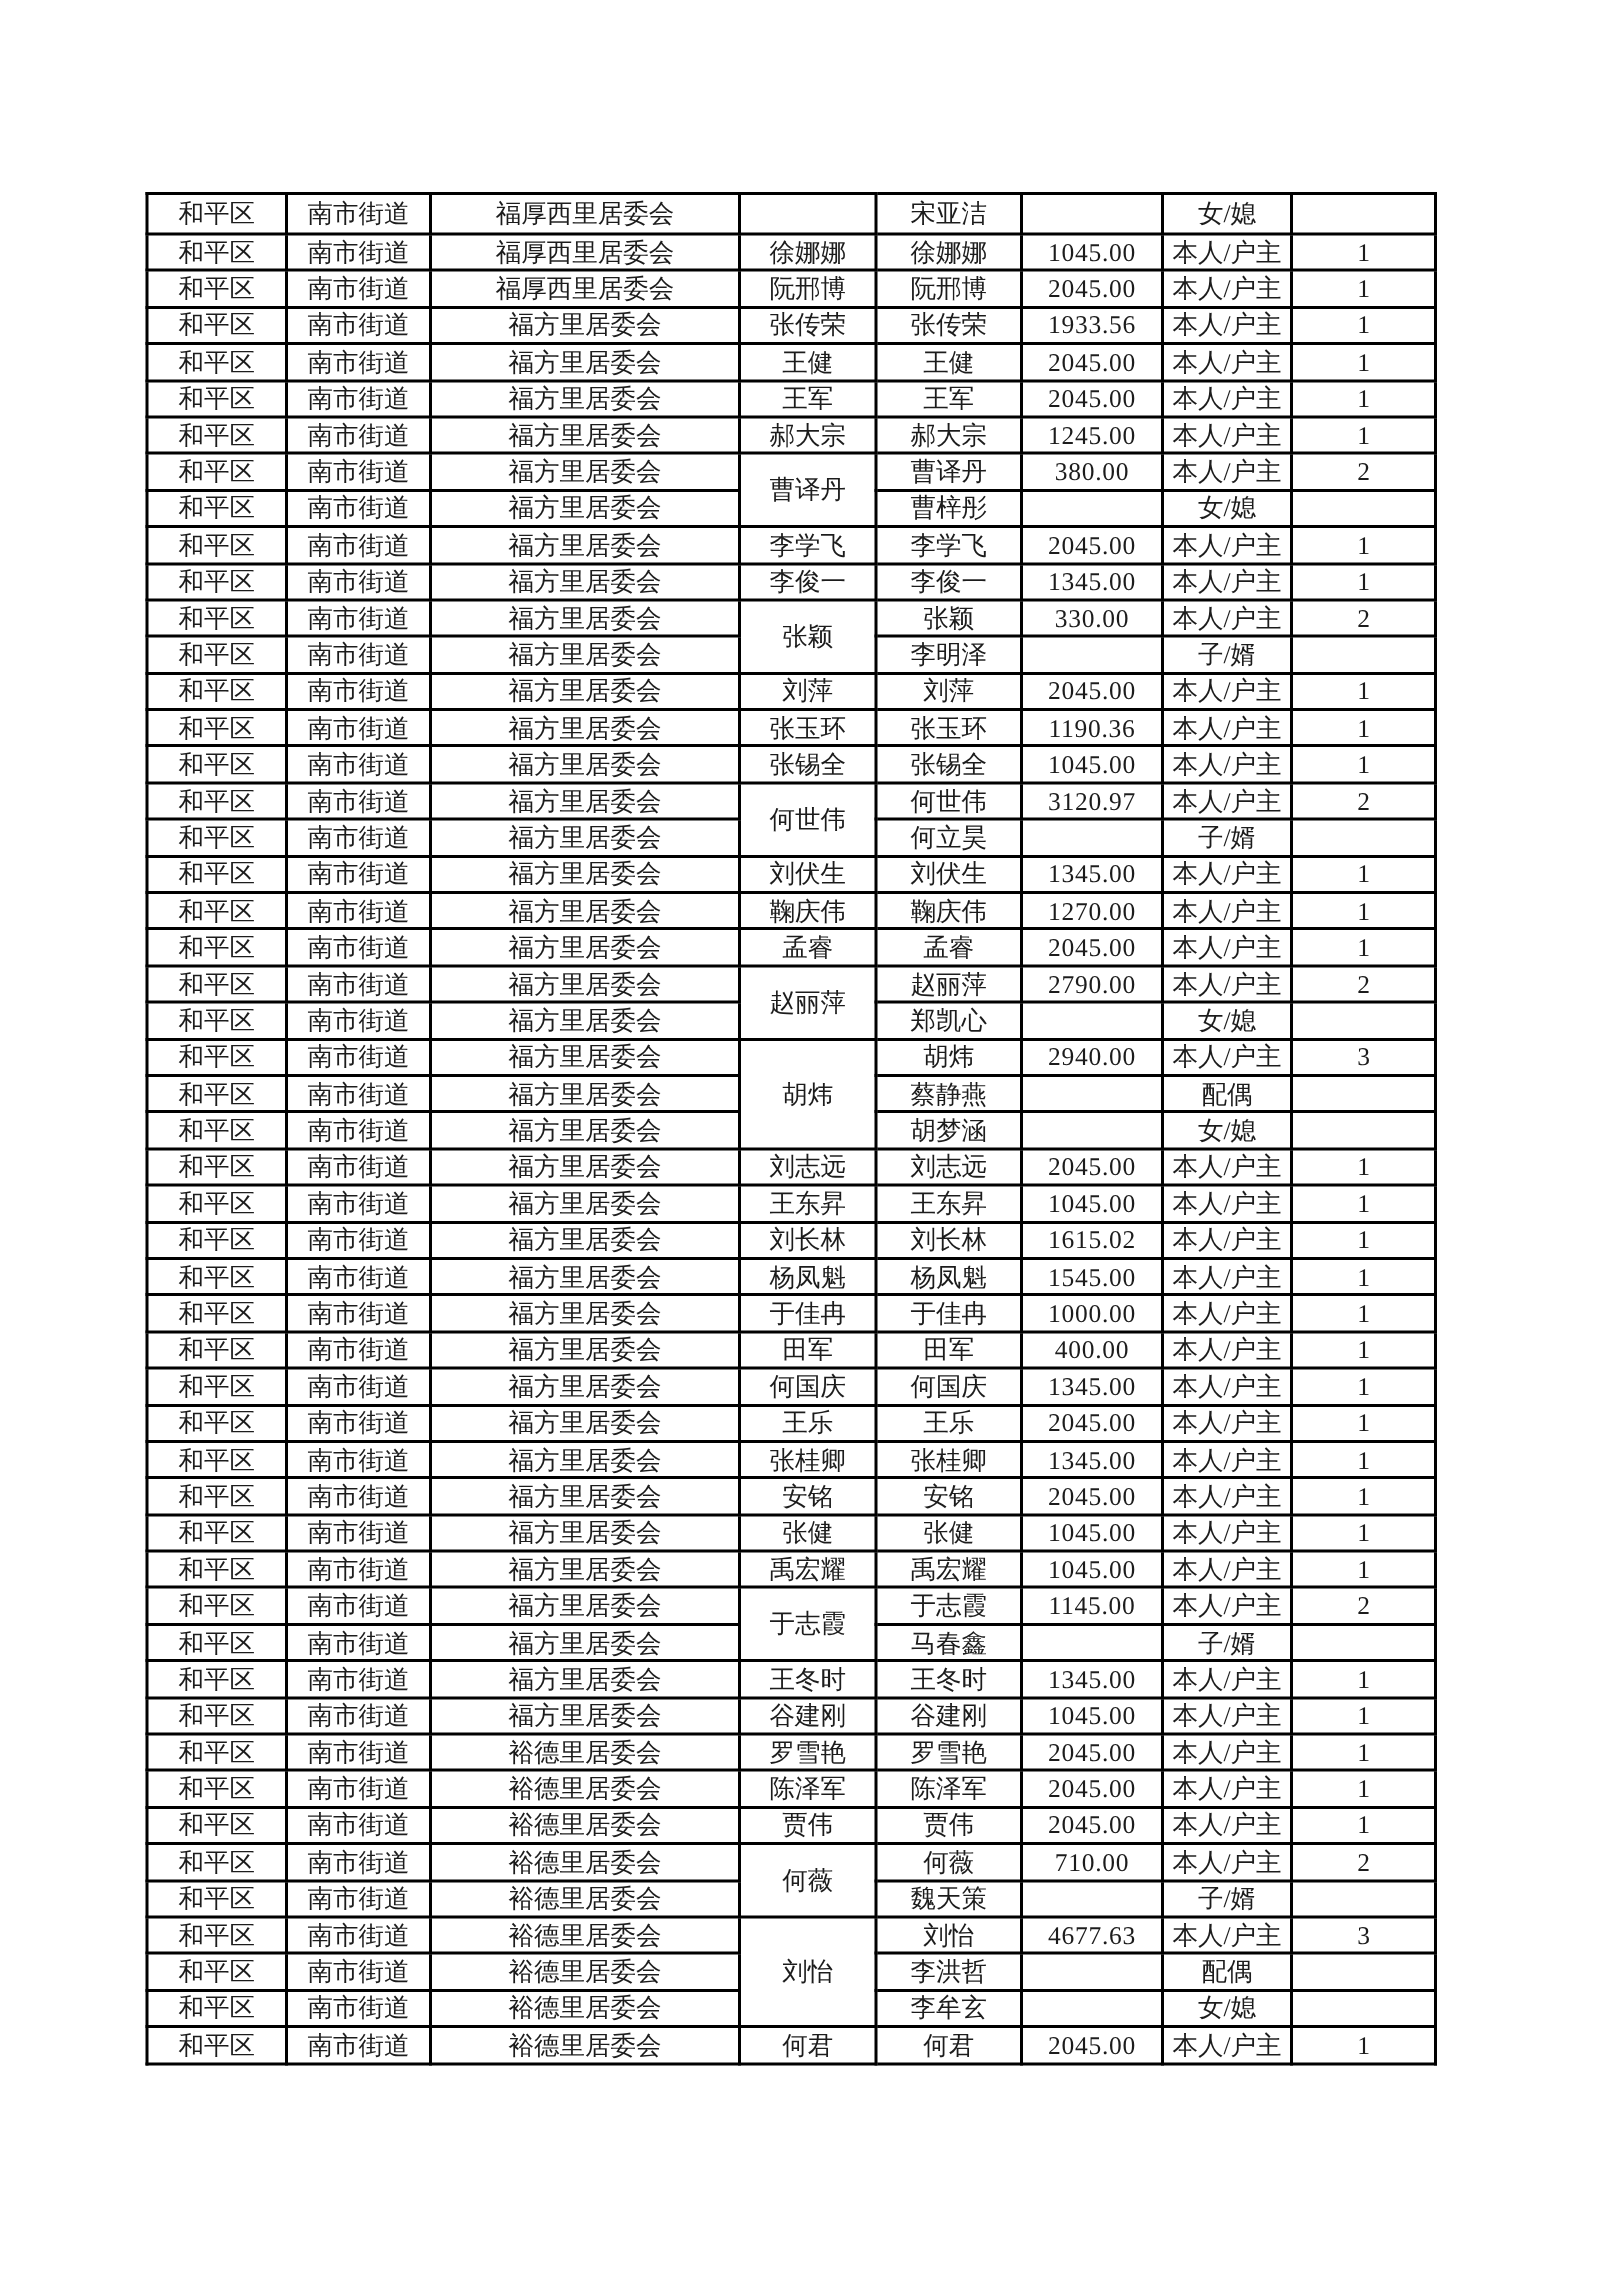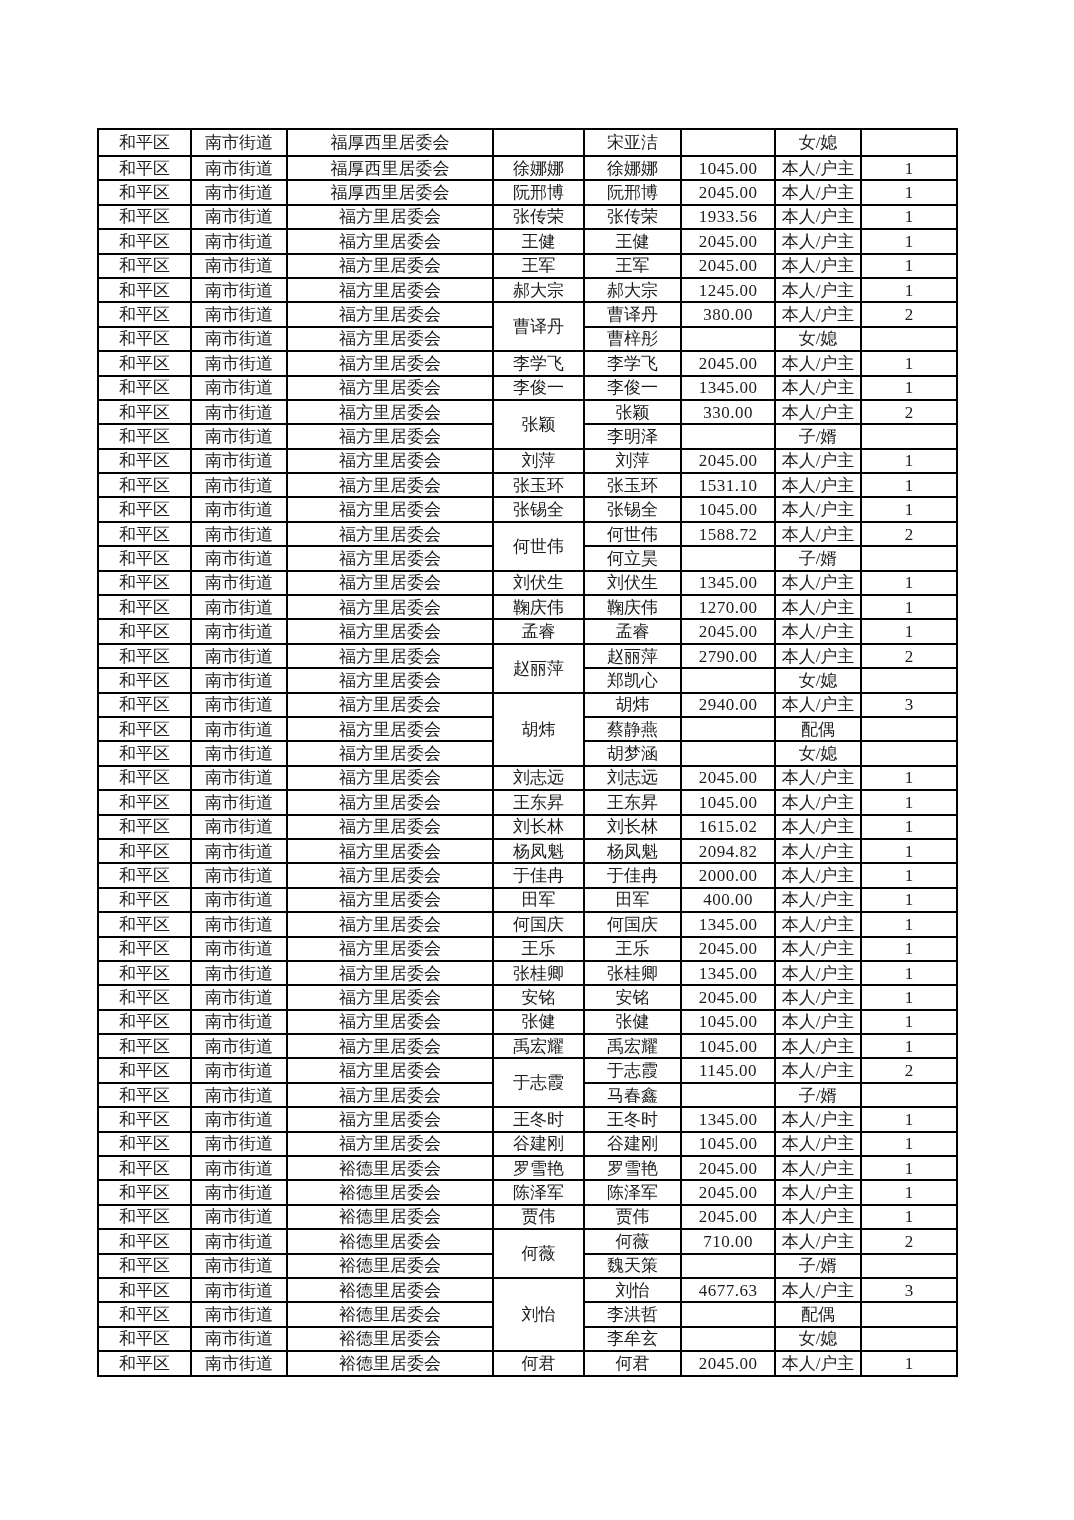--- a/index.html
+++ b/index.html
@@ -205,41 +205,41 @@
           <td class="amount-cell">2045.00</td>
           <td>本人/户主</td>
           <td>1</td>
         </tr>
         <tr>
           <td>和平区</td>
           <td>南市街道</td>
           <td>福方里居委会</td>
           <td class="head-cell" rowspan="1">张玉环</td>
           <td>张玉环</td>
-          <td class="amount-cell">1531.10</td>
+          <td class="amount-cell">1190.36</td>
           <td>本人/户主</td>
           <td>1</td>
         </tr>
         <tr>
           <td>和平区</td>
           <td>南市街道</td>
           <td>福方里居委会</td>
           <td class="head-cell" rowspan="1">张锡全</td>
           <td>张锡全</td>
           <td class="amount-cell">1045.00</td>
           <td>本人/户主</td>
           <td>1</td>
         </tr>
         <tr>
           <td>和平区</td>
           <td>南市街道</td>
           <td>福方里居委会</td>
           <td class="head-cell" rowspan="2">何世伟</td>
           <td>何世伟</td>
-          <td class="amount-cell">1588.72</td>
+          <td class="amount-cell">3120.97</td>
           <td>本人/户主</td>
           <td>2</td>
         </tr>
         <tr>
           <td>和平区</td>
           <td>南市街道</td>
           <td>福方里居委会</td>
           <td>何立昊</td>
           <td class="amount-cell"></td>
           <td>子/婿</td>
@@ -351,31 +351,31 @@
           <td class="amount-cell">1615.02</td>
           <td>本人/户主</td>
           <td>1</td>
         </tr>
         <tr>
           <td>和平区</td>
           <td>南市街道</td>
           <td>福方里居委会</td>
           <td class="head-cell" rowspan="1">杨凤魁</td>
           <td>杨凤魁</td>
-          <td class="amount-cell">2094.82</td>
+          <td class="amount-cell">1545.00</td>
           <td>本人/户主</td>
           <td>1</td>
         </tr>
         <tr>
           <td>和平区</td>
           <td>南市街道</td>
           <td>福方里居委会</td>
           <td class="head-cell" rowspan="1">于佳冉</td>
           <td>于佳冉</td>
-          <td class="amount-cell">2000.00</td>
+          <td class="amount-cell">1000.00</td>
           <td>本人/户主</td>
           <td>1</td>
         </tr>
         <tr>
           <td>和平区</td>
           <td>南市街道</td>
           <td>福方里居委会</td>
           <td class="head-cell" rowspan="1">田军</td>
           <td>田军</td>
           <td class="amount-cell">400.00</td>

